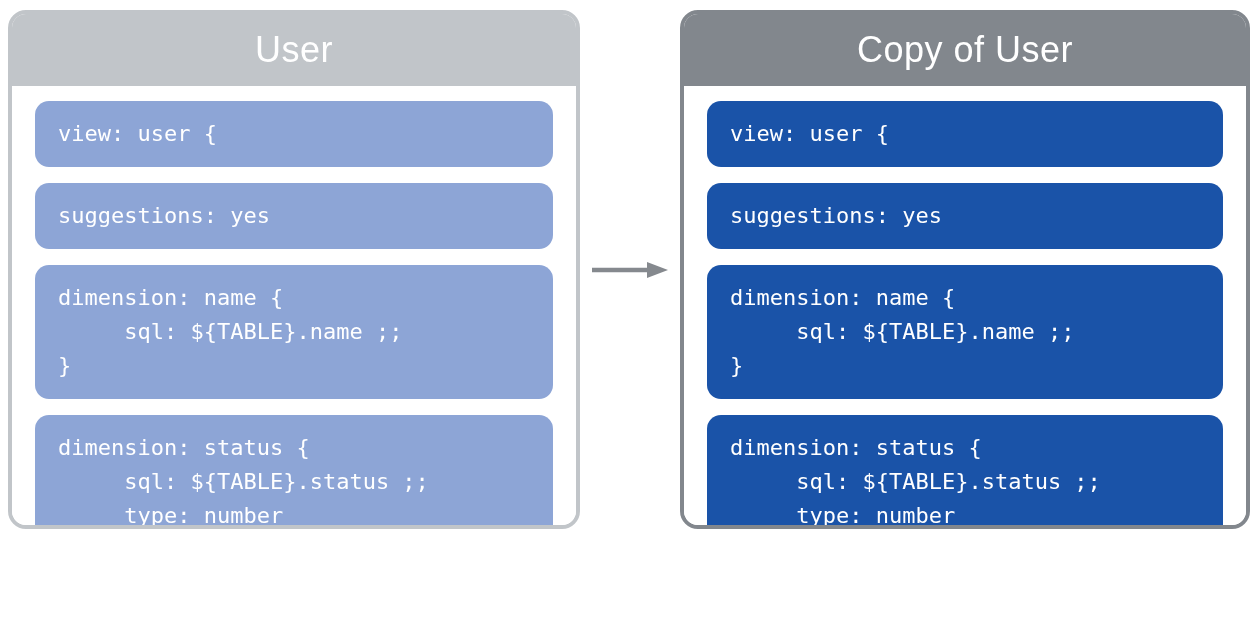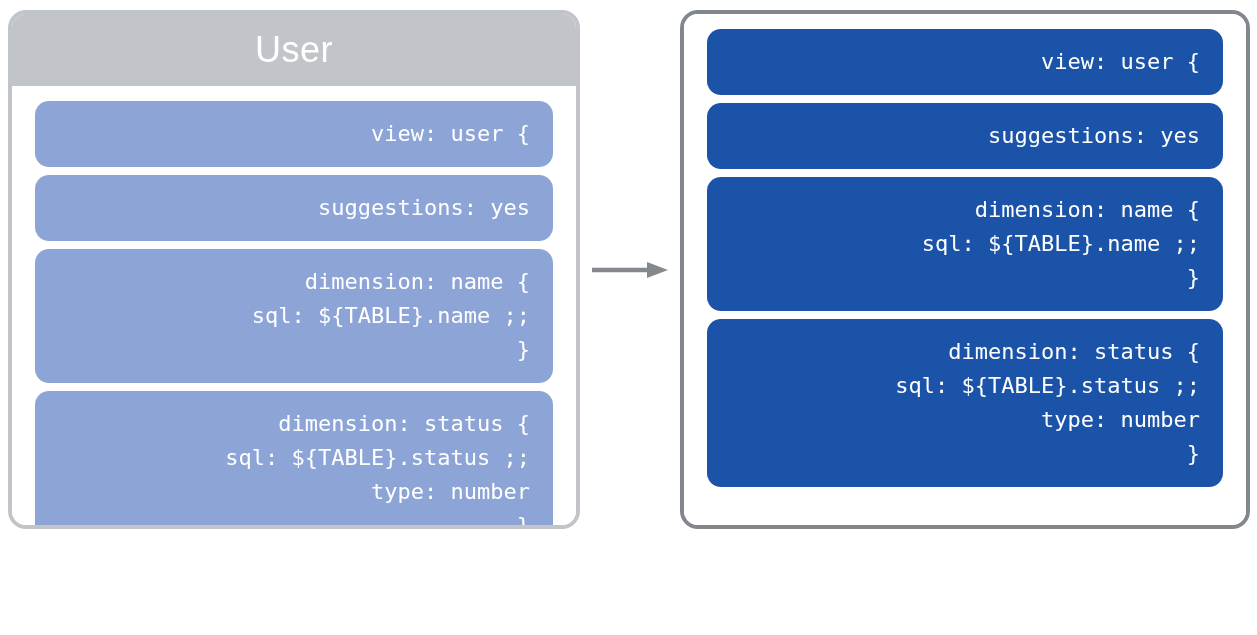--- a/index.html
+++ b/index.html
@@ -48,22 +48,21 @@
     letter-spacing: 0.5px;
   }
   .panel-left .panel-header { background: var(--left-header-bg); }
   .panel-right .panel-header { background: var(--right-header-bg); }
   .panel-body {
     flex: 1;
     background: #ffffff;
     padding: 15px 23px 17px 23px;
     display: flex;
     flex-direction: column;
-    gap: 8px;
-    text-align: right;
+    gap: 16px;
   }
   .code-block {
     border-radius: 14px;
     padding: 16px 23px;
     color: var(--text-color);
     font-family: "DejaVu Sans Mono", "Liberation Mono", monospace;
     font-size: 22px;
     line-height: 34px;
   }
   .panel-left .code-block { background: var(--left-block-bg); }
@@ -108,20 +107,21 @@
   </div>
 
   <div class="arrow-col">
     <svg width="80" height="22" viewBox="0 0 80 22" aria-hidden="true">
       <line x1="2" y1="11" x2="60" y2="11" stroke="currentColor" stroke-width="4.5"></line>
       <polygon points="57,3 78,11 57,19" fill="currentColor"></polygon>
     </svg>
   </div>
 
   <div class="panel panel-right">
+    <div class="panel-header">Copy of User</div>
     <div class="panel-body">
       <div class="code-block">
         <div class="code-line">view: user {</div>
       </div>
       <div class="code-block">
         <div class="code-line">suggestions: yes</div>
       </div>
       <div class="code-block">
         <div class="code-line">dimension: name {</div>
         <div class="code-line">     sql: ${TABLE}.name ;;</div>

